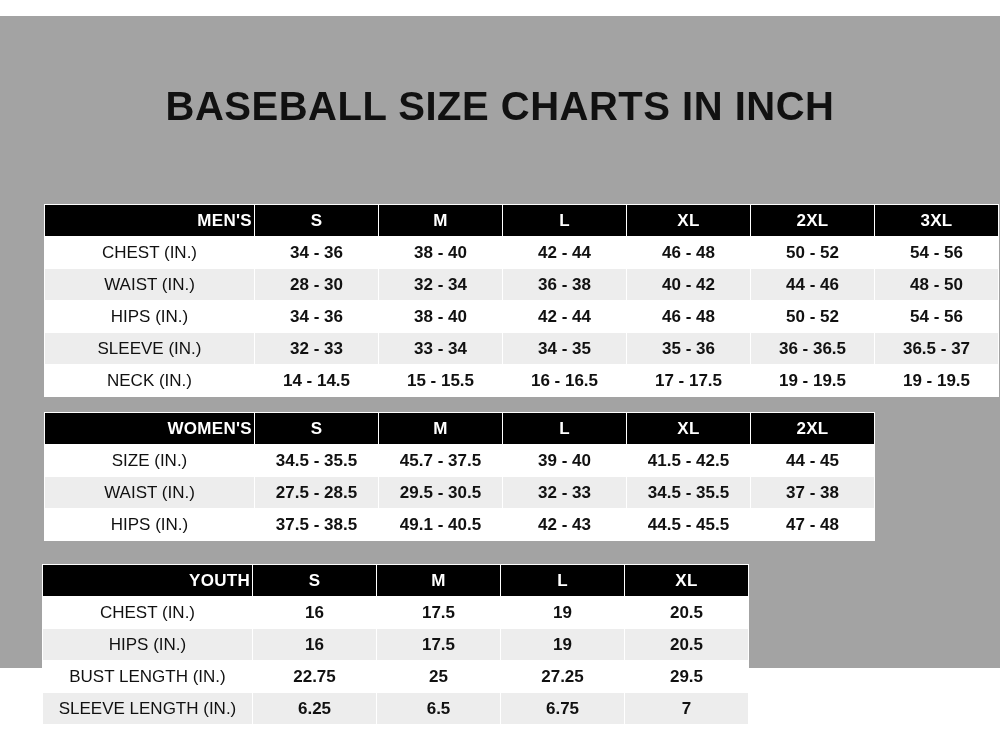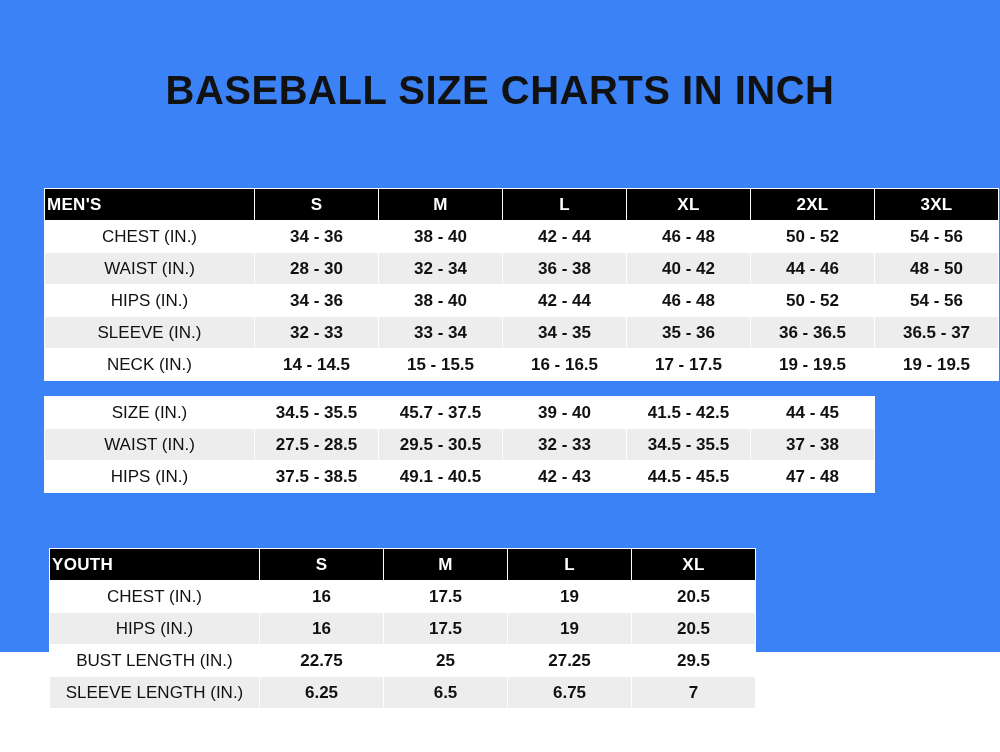--- a/index.html
+++ b/index.html
@@ -11,21 +11,22 @@
     height: 752px;
     background: #ffffff;
     font-family: "Liberation Sans", sans-serif;
     color: #111111;
     overflow: hidden;
   }
   .page {
     position: relative;
     width: 1000px;
     height: 652px;
-    background: #3b82f6;
+    background: #a3a3a3;
+    margin-top: 16px;
   }
   .title {
     position: absolute;
     top: 68px;
     left: 0;
     width: 1000px;
     text-align: center;
     font-size: 40px;
     font-weight: bold;
     letter-spacing: 0.5px;
@@ -46,21 +47,21 @@
     color: #111111;
   }
   
   tr.header-row td {
     background: #000000;
     color: #ffffff;
     font-weight: bold;
     letter-spacing: 0.3px;
   }
   tr.header-row td.label-cell {
-    text-align: left;
+    text-align: right;
   }
   
   tr.row-odd td {
     background: #ffffff;
   }
   tr.row-even td {
     background: #ededed;
   }
   td.label-cell {
     text-align: center;
@@ -74,21 +75,21 @@
     left: 44px;
   }
   #womens-wrap {
     position: absolute;
     top: 396px;
     left: 44px;
   }
   #youth-wrap {
     position: absolute;
     top: 548px;
-    left: 49px;
+    left: 42px;
   }
 
   
   #mens-table .col-label { width: 210px; }
   #mens-table .col-val   { width: 124px; }
 
   #womens-table .col-label { width: 210px; }
   #womens-table .col-val   { width: 124px; }
 
   #youth-table .col-label { width: 210px; }
@@ -175,20 +176,28 @@
     <table class="size-table" id="womens-table">
       <colgroup>
         <col class="col-label">
           <col class="col-val">
           <col class="col-val">
           <col class="col-val">
           <col class="col-val">
           <col class="col-val">
       </colgroup>
       <tbody>
+          <tr class="header-row">
+            <td class="label-cell">WOMEN'S</td>
+            <td>S</td>
+            <td>M</td>
+            <td>L</td>
+            <td>XL</td>
+            <td>2XL</td>
+          </tr>
           <tr class="row-odd">
             <td class="label-cell">SIZE (IN.)</td>
             <td>34.5 - 35.5</td>
             <td>45.7 - 37.5</td>
             <td>39 - 40</td>
             <td>41.5 - 42.5</td>
             <td>44 - 45</td>
           </tr>
           <tr class="row-even">
             <td class="label-cell">WAIST (IN.)</td>

